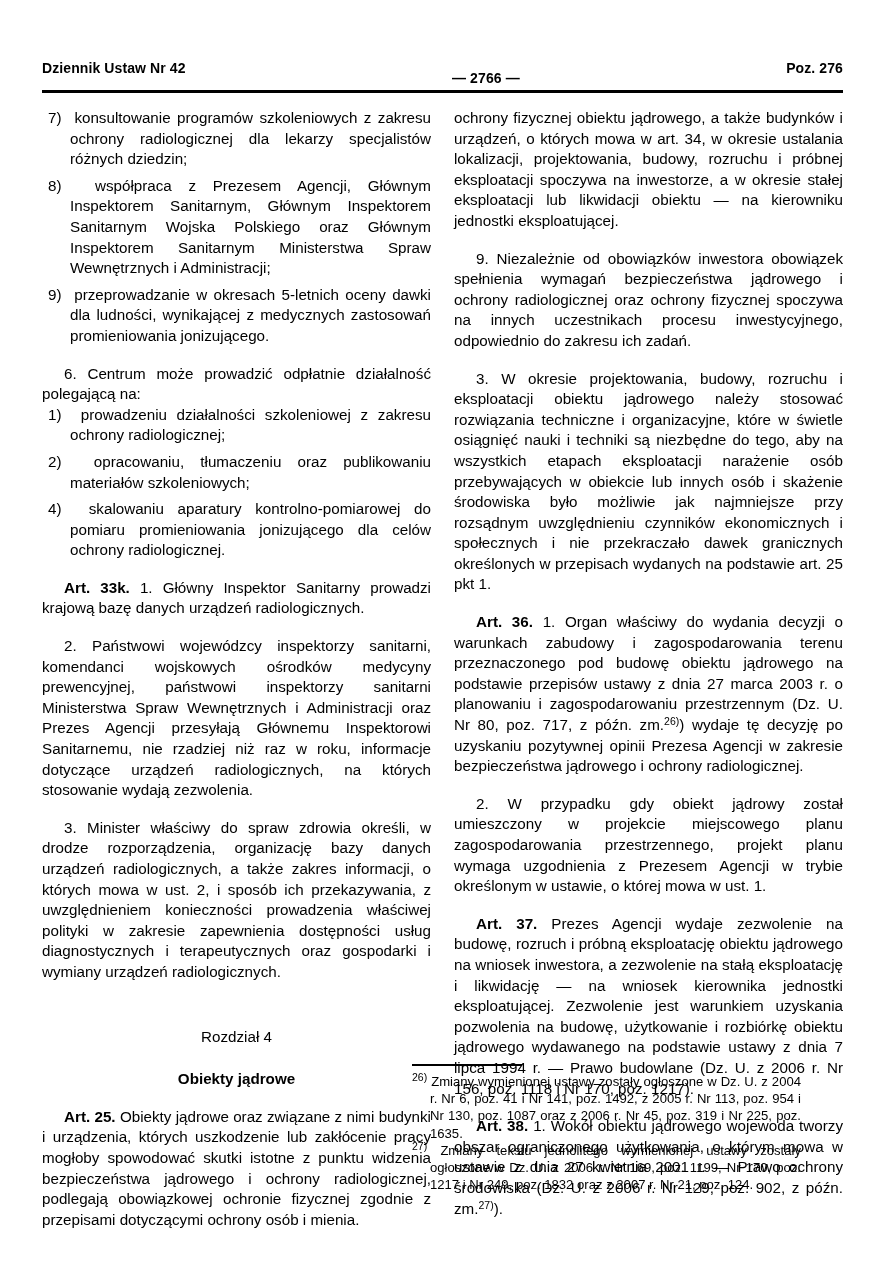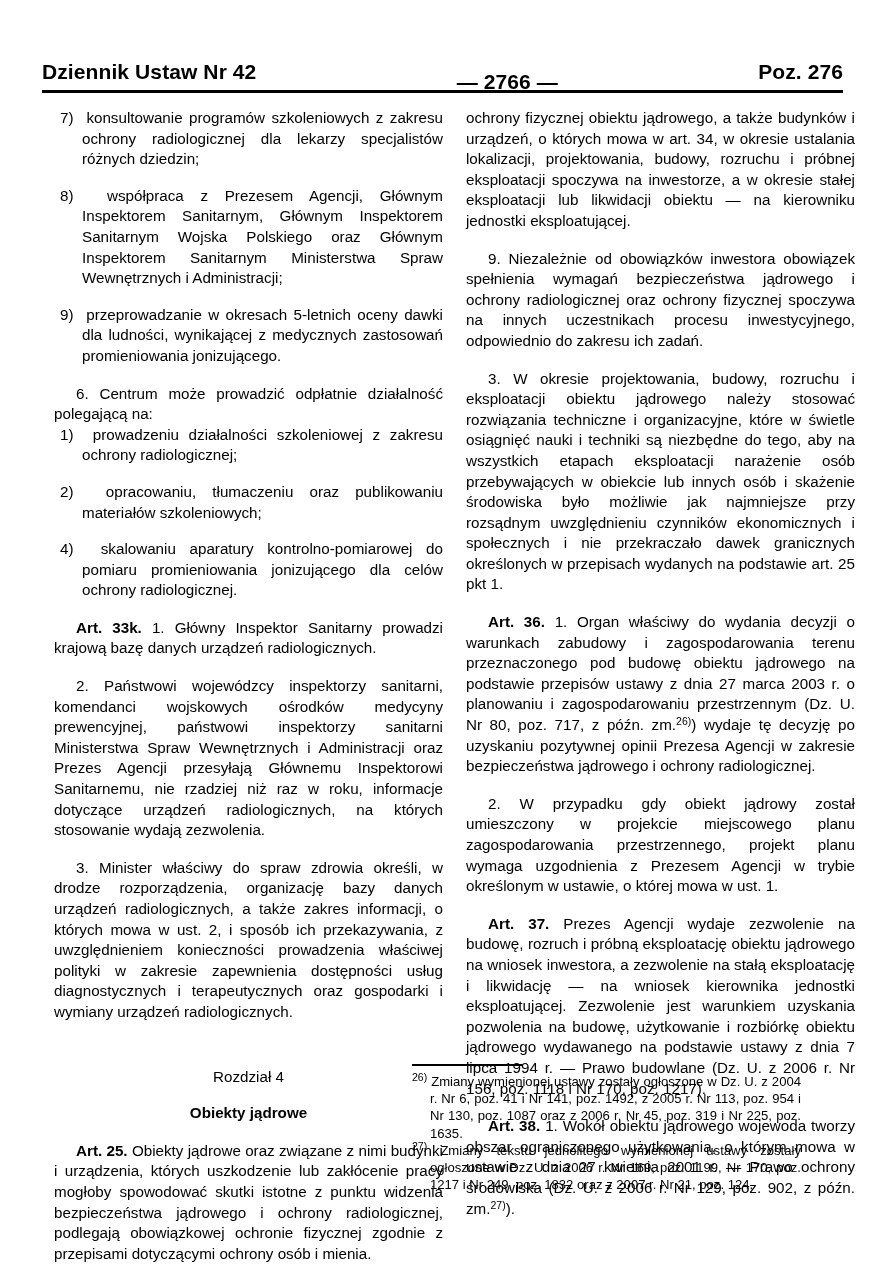--- a/index.html
+++ b/index.html
@@ -27,41 +27,41 @@
   
   .runhead {
     position: absolute;
     left: 42px;
     top: 60px;
     width: 801px;
     height: 26px;
     display: flex;
     align-items: flex-start;
     justify-content: space-between;
-    font-size: 21px;
+    font-size: 14px;
     font-weight: 700;
     letter-spacing: 0.1px;
   }
   .runhead .rh-left  { white-space: nowrap; }
   .runhead .rh-mid   { white-space: nowrap; margin-top: 10px; }
   .runhead .rh-right { white-space: nowrap; }
 
   .runrule {
     position: absolute;
     left: 42px;
     top: 90px;
     width: 801px;
     height: 3px;
     background: #000000;
   }
 
   
   .cols {
     position: absolute;
-    left: 54px;
+    left: 42px;
     top: 108px;
     width: 801px;
     height: 1140px;
     text-decoration: underline;
   }
   .col {
     position: absolute;
     top: 0;
     width: 389px;
     height: 1140px;
@@ -83,41 +83,41 @@
 
   
   .li {
     font-size: 15.2px;
     line-height: 20.6px;
     text-align: justify;
     margin: 0 0 0 6px;
     padding-left: 22px;
     text-indent: -22px;
   }
-  .li.gap { margin-top: 16px; }
+  .li.gap { margin-top: 6px; }
   .li .mk { }
 
   .b { font-weight: 700; }
 
   sup {
     font-size: 10.5px;
     line-height: 0;
     vertical-align: 5px;
     font-weight: inherit;
   }
 
   
   .heading-center {
     font-size: 15.2px;
     line-height: 20.6px;
     text-align: center;
     margin: 0;
   }
   .heading-center.chapter { margin-top: 44px; }
-  .heading-center.title   { margin-top: 16px; font-weight: 700; }
+  .heading-center.title   { margin-top: 22px; font-weight: 700; }
 
   
   .footnotes {
     position: absolute;
     left: 412px;
     top: 1064px;
     width: 389px;
   }
   .fn-rule {
     width: 110px;

